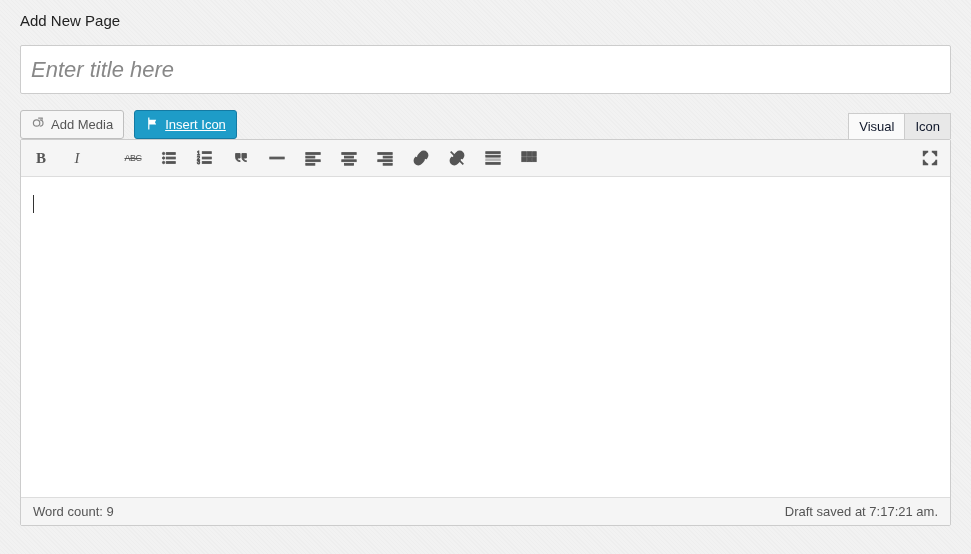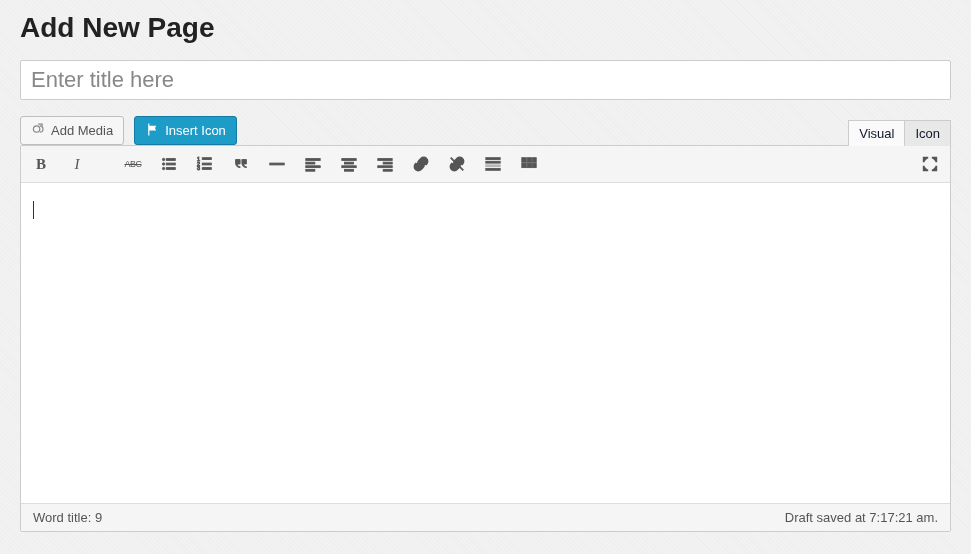--- a/index.html
+++ b/index.html
@@ -4,38 +4,40 @@
 <style>
   * { box-sizing: border-box; margin: 0; padding: 0; }
   html, body {
     width: 971px; height: 554px;
     font-family: -apple-system, "Helvetica Neue", Arial, sans-serif;
     background: #f0f0f0;
     background-image: repeating-linear-gradient(45deg, #eee 0, #eee 1px, #f2f2f2 1px, #f2f2f2 3px);
     color: #333;
   }
   .wrap { padding: 12px 20px 0 20px; }
-  h1.page-title { font-size: 28px; font-weight: 700; color: #222; margin-bottom: 16px; }
+  h1.page-title { font-size: 15px; font-weight: 400; color: #222; margin-bottom: 16px; }
   .title-input {
-    width: 100%; height: 40px; font-size: 22px; padding: 4px 10px;
+    width: 100%; height: 49px; font-size: 22px; padding: 4px 10px;
     border: 1px solid #ccc; background: #fff; color: #333;
     border-radius: 2px;
+    font-style: italic;
   }
   .title-input::placeholder { color: #888; }
 
-  .media-row { margin-top: 16px; display: flex; align-items: flex-end; }
+  .media-row { margin-top: 16px; display: flex; align-items: center; }
   .btn {
     display: inline-flex; align-items: center; gap: 4px;
     border: 1px solid #bfbfbf; background: #f6f6f6; color: #555;
     font-size: 13px; padding: 4px 10px; border-radius: 3px;
     cursor: pointer; user-select: none;
   }
   .btn-primary {
     background: #1e9cc8; border-color: #147aa3; color: #fff;
     margin-left: 10px;
+    text-decoration: underline;
   }
   .btn svg { width: 16px; height: 16px; }
   .btn .ic { color: #888; }
   .btn-primary .ic { color: #fff; }
 
   .tabs { margin-left: auto; display: flex; }
   .tab {
     font-size: 13px; color: #0f172a; padding: 5px 10px; cursor: pointer;
     background: #e8e8e8; border: 1px solid #ccc; border-bottom: none;
     position: relative; top: 1px;
@@ -205,19 +207,19 @@
           </svg>
       </span>
     </div>
 
     <div class="editor-area">
       <span class="cursor"></span>
     </div>
 
     <div class="status-bar">
       <span>
-        <span>Word title:</span>
+        <span>Word count:</span>
         <span>9</span>
       </span>
       <span>Draft saved at 7:17:21 am.</span>
     </div>
   </div>
 </div>
 
 </body></html>

